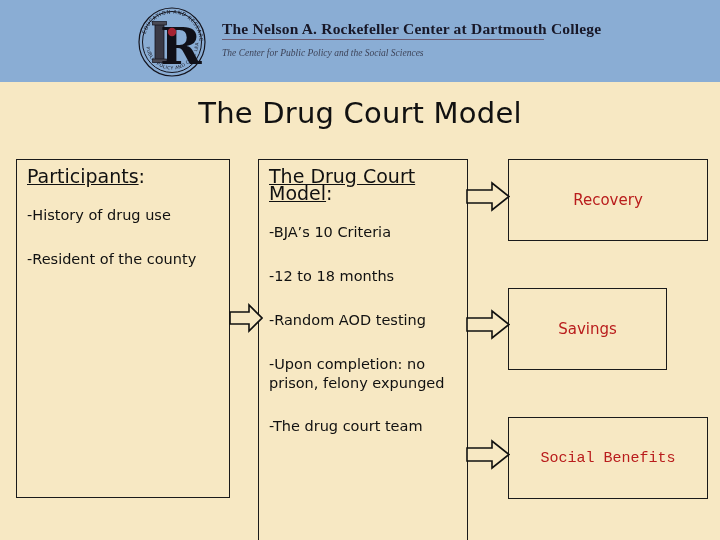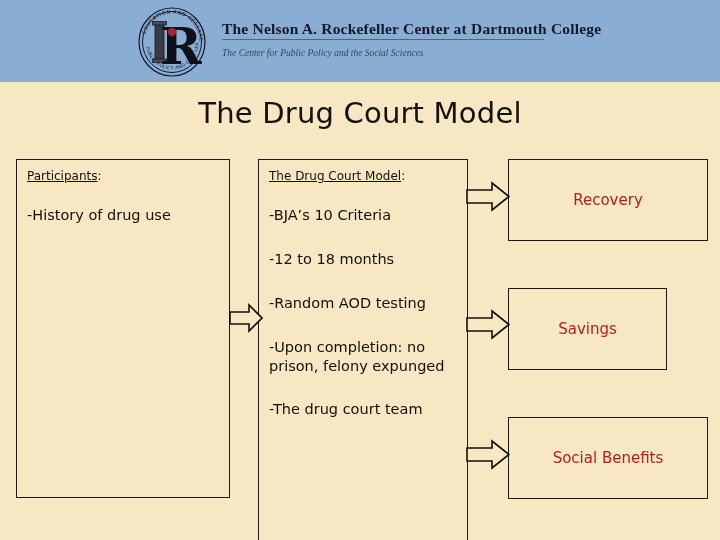--- a/index.html
+++ b/index.html
@@ -93,28 +93,28 @@
   #box-recovery {
     left: 508px; top: 159px;
     width: 200px; height: 82px;
   }
   #box-savings {
     left: 508px; top: 288px;
     width: 159px; height: 82px;
   }
   #box-social {
     left: 508px; top: 417px;
-    width: 200px; height: 82px;
+    width: 200px; height: 82px; font-family: Liberation Mono, monospace;
   }
 
   .col-inner {
     padding: 8px 10px 0 10px;
   }
   .col-head {
-    font-size: 12px;
+    font-size: 19px;
     color: #111;
     margin: 0 0 21px 0;
     line-height: 17px;
   }
   .col-head .u {
     text-decoration: underline;
   }
   .col-item {
     font-size: 14.5px;
     color: #111;
@@ -183,20 +183,21 @@
 
   </div>
 </div>
 
 <div id="slide-title">The Drug Court Model</div>
 
 <div class="box" id="box-participants">
   <div class="col-inner">
     <div class="col-head"><span class="u">Participants</span><span>:</span></div>
     <div class="col-item">-History of drug use</div>
+    <div class="col-item">-Resident of the county</div>
   </div>
 </div>
 
 <div class="box" id="box-model">
   <div class="col-inner">
     <div class="col-head"><span class="u">The Drug Court Model</span><span>:</span></div>
     <div class="col-item">-BJA’s 10 Criteria</div>
     <div class="col-item">-12 to 18 months</div>
     <div class="col-item">-Random AOD testing</div>
     <div class="col-item multi">-Upon completion: no prison, felony expunged</div>

